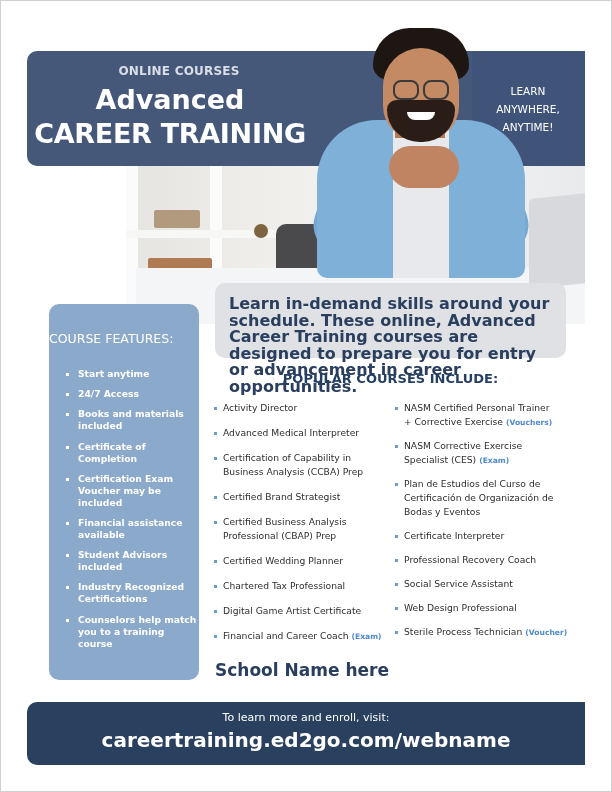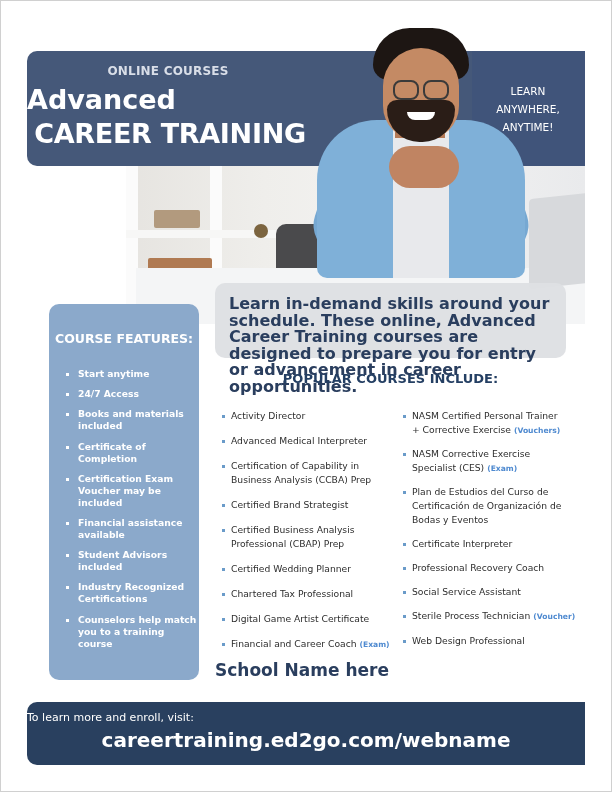--- a/index.html
+++ b/index.html
@@ -27,50 +27,50 @@
   .smile { position:absolute; left:92px; top:84px; width:28px; height:8px; background:#ffffff; border-radius:0 0 12px 12px; }
   .glasses { position:absolute; left:78px; top:52px; width:56px; height:18px; }
   .glasses span { position:absolute; top:0; width:22px; height:16px; border:2px solid #3a3a3a; border-radius:8px; }
   .hands { position:absolute; left:74px; top:118px; width:70px; height:42px; background:#c08462; border-radius:22px; }
   .arm-l { position:absolute; left:6px; top:120px; width:70px; height:110px; background:#76a8d2; border-radius:30px; transform:rotate(18deg); }
   .arm-r { position:absolute; left:136px; top:120px; width:70px; height:110px; background:#76a8d2; border-radius:30px; transform:rotate(-18deg); }
 
   
   .banner { position:absolute; left:27px; top:51px; width:558px; height:115px; background:rgba(63,83,117,0.97); border-radius:10px 0 0 10px; }
   .banner-right { position:absolute; left:472px; top:51px; width:113px; height:115px; background:#40547a; }
-  .kicker { position:absolute; left:25px; top:64px; width:286px; text-align:center; color:#d9dee8; font-weight:bold; font-size:12px; letter-spacing:0.2px; }
-  .title1 { position:absolute; left:27px; top:84px; width:286px; text-align:left; color:#ffffff; font-weight:bold; font-size:27px; }
+  .kicker { position:absolute; left:36px; top:64px; width:286px; text-align:center; color:#d9dee8; font-weight:bold; font-size:12px; letter-spacing:0.2px; }
+  .title1 { position:absolute; left:27px; top:84px; width:286px; text-align:center; color:#ffffff; font-weight:bold; font-size:27px; }
   .title2 { position:absolute; left:27px; top:118px; width:286px; text-align:center; color:#ffffff; font-weight:bold; font-size:27px; letter-spacing:-0.3px; }
   .learn { position:absolute; left:478px; top:82px; width:100px; text-align:center; color:#ffffff; font-weight:normal; font-size:10.5px; line-height:18px; }
 
   
   .intro { position:absolute; left:215px; top:283px; width:351px; height:75px; background:rgba(222,224,227,0.96); border-radius:10px; }
   .intro-text { position:absolute; left:229px; top:296px; width:330px; color:#2a3e5e; font-size:16px; line-height:16.5px; font-weight:bold; }
 
   
   .sidebar { position:absolute; left:49px; top:304px; width:150px; height:376px; background:#8ba9cb; border-radius:10px; }
-  .side-title { position:absolute; left:49px; top:331px; width:150px; text-align:center; color:#ffffff; font-weight:bold; font-size:12.5px; }
+  .side-title { position:absolute; left:49px; top:331px; width:150px; color:#ffffff; font-weight:normal; font-size:12.5px; }
   .features { position:absolute; left:64px; top:368px; width:135px; margin:0; padding:0; list-style:none; }
   .features li { position:relative; color:#ffffff; font-weight:bold; font-size:9.2px; line-height:12px; padding-left:14px; margin-bottom:8.2px; }
   .features li::before { content:""; position:absolute; left:2px; top:5px; width:3px; height:3px; background:#ffffff; }
 
   
   .courses-title { position:absolute; left:215px; top:371px; width:351px; text-align:center; color:#243f63; font-weight:bold; font-size:13px; }
-  .col { position:absolute; margin:8px; padding:0; list-style:none; }
+  .col { position:absolute; margin:0; padding:0; list-style:none; }
   .col li { position:relative; color:#2e2e2e; font-size:9.2px; line-height:14px; padding-left:10px; }
   .col li::before { content:""; position:absolute; left:1px; top:6px; width:3px; height:3px; background:#6a9bc9; }
   .col .tag { color:#4f8ad0; font-size:7.6px; font-weight:bold; margin-left:3px; }
   .col1 { left:213px; top:401px; width:180px; }
   .col2 { left:394px; top:401px; width:185px; }
 
   .school { position:absolute; left:215px; top:660px; width:332px; text-align:left; color:#2a3e5e; font-weight:bold; font-size:17px; }
 
   
   .footer { position:absolute; left:27px; top:702px; width:558px; height:63px; background:#29405f; border-radius:10px 0 0 10px; }
-  .footer-line1 { position:absolute; left:27px; top:711px; width:558px; color:#ffffff; font-size:11px; }
+  .footer-line1 { position:absolute; left:27px; top:711px; width:558px; text-align:center; color:#ffffff; font-size:11px; }
   .footer-url { position:absolute; left:27px; top:728px; width:558px; text-align:center; color:#ffffff; font-weight:bold; font-size:20px; }
 </style>
 </head>
 <body>
 
 <div class="page-border"></div>
 
 <div class="photo">
   <div class="shelf-v" style="left:0;top:0;width:12px;height:158px;"></div>
   <div class="shelf-v" style="left:84px;top:0;width:12px;height:140px;"></div>
@@ -143,21 +143,21 @@
   <li style="margin-bottom:11px"><span>Financial and Career Coach</span><span class="tag">(Exam)</span></li>
 </ul>
 
 <ul class="col col2">
   <li style="margin-bottom:9px;width:150px"><span>NASM Certified Personal Trainer + Corrective Exercise</span><span class="tag">(Vouchers)</span></li>
   <li style="margin-bottom:9px;width:150px"><span>NASM Corrective Exercise Specialist (CES)</span><span class="tag">(Exam)</span></li>
   <li style="margin-bottom:10px;width:165px"><span>Plan de Estudios del Curso de Certificación de Organización de Bodas y Eventos</span></li>
   <li style="margin-bottom:10px"><span>Certificate Interpreter</span></li>
   <li style="margin-bottom:10px"><span>Professional Recovery Coach</span></li>
   <li style="margin-bottom:10px"><span>Social Service Assistant</span></li>
+  <li style="margin-bottom:10px"><span>Web Design Professional</span></li>
   <li style="margin-bottom:10px"><span>Sterile Process Technician</span><span class="tag">(Voucher)</span></li>
-  <li style="margin-bottom:10px"><span>Web Design Professional</span></li>
 </ul>
 
 <div class="school">School Name here</div>
 
 <div class="footer"></div>
 <div class="footer-line1">To learn more and enroll, visit:</div>
 <div class="footer-url">careertraining.ed2go.com/webname</div>
 
 </body></html>

